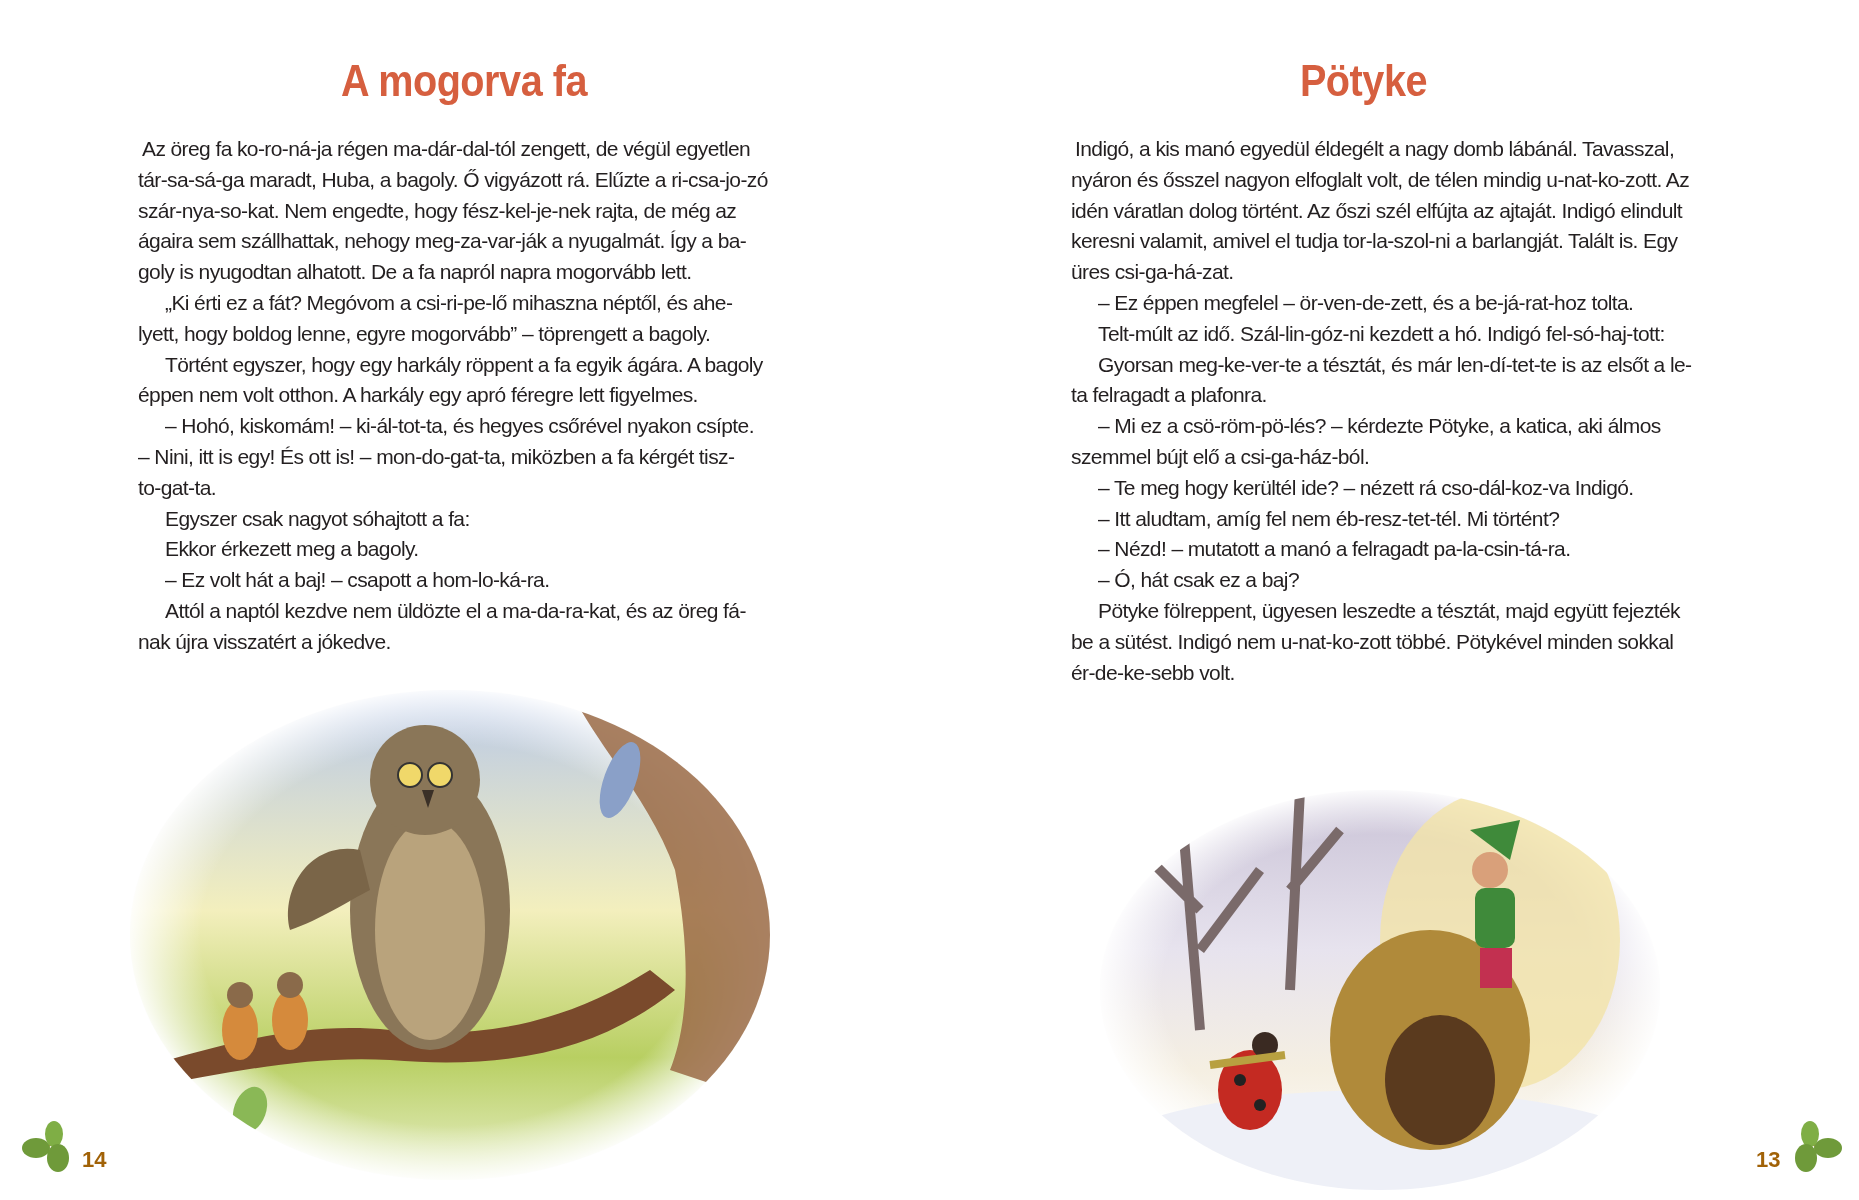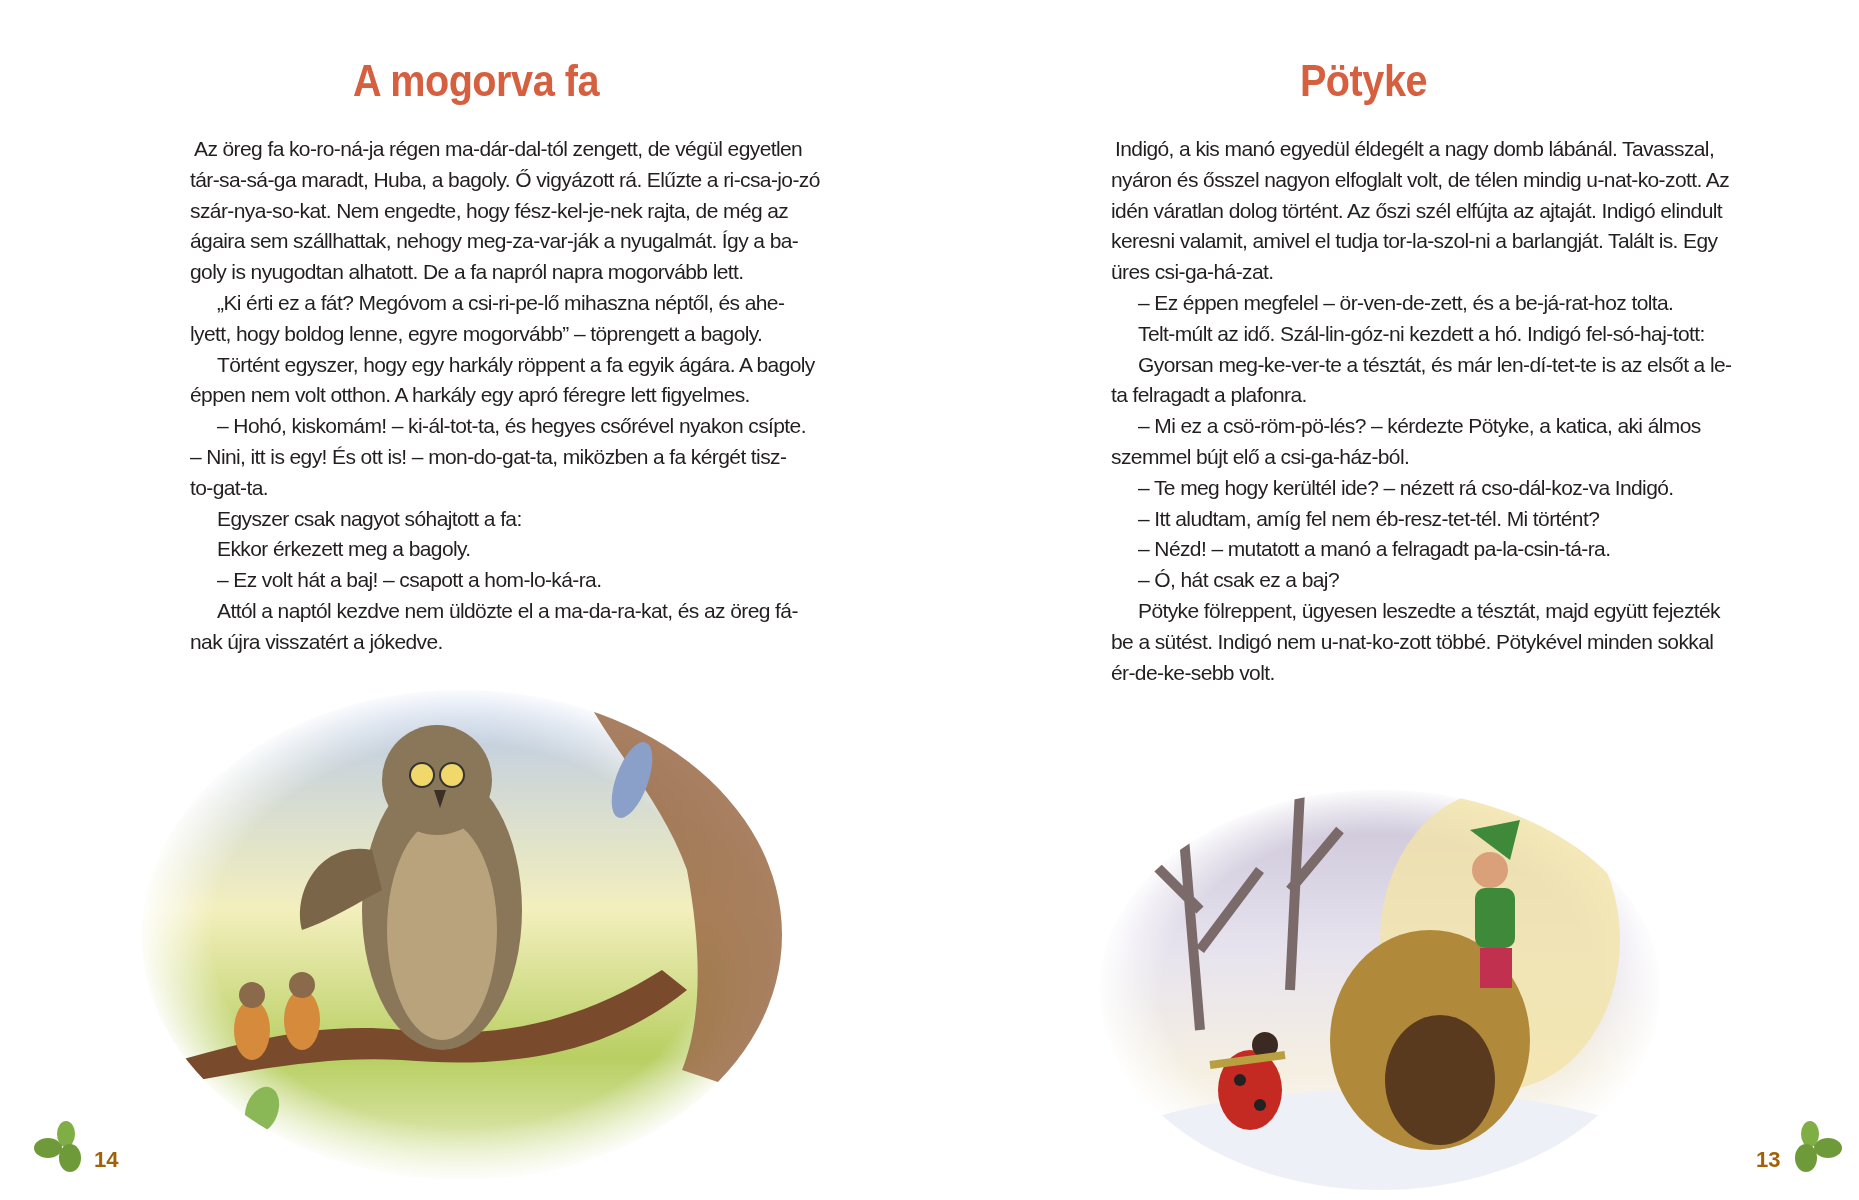--- a/index.html
+++ b/index.html
@@ -3,40 +3,40 @@
   <meta charset="utf-8">
   <style>
     html, body { margin: 0; padding: 0; }
     body {
       width: 1859px; height: 1200px; background: #ffffff;
       position: relative; overflow: hidden;
       font-family: "Liberation Sans Narrow", "Liberation Sans", sans-serif;
       color: #231f20;
     }
     .page { position: absolute; top: 0; height: 1200px; width: 929px; }
-    .page.left { left: 12px; }
+    .page.left { left: 0; }
     .page.right { left: 930px; }
     .title {
       position: absolute; top: 56px; left: 0; width: 100%;
       text-align: center; font-size: 44px; font-weight: bold;
       color: #d65f3f; letter-spacing: -0.5px;
       font-family: "Liberation Sans", sans-serif;
       transform: scaleX(0.9);
     }
     .page.left .title { left: -1px; width: 930px; }
     .page.right .title { left: -31px; width: 929px; }
     .text {
       position: absolute; top: 134px;
       font-size: 21px; line-height: 30.8px;
       text-align: justify;
       transform-origin: left top;
     }
     .page.left .text { left: 138px; width: 655px; }
     .page.right .text { left: 141px; width: 687px; }
-    .line { white-space: nowrap; display: block; height: 30.8px; letter-spacing: -0.6px; margin-left: 40px; }
+    .line { white-space: nowrap; display: block; height: 30.8px; letter-spacing: -0.6px; }
     .line.indent { padding-left: 27px; }
     .line.first { padding-left: 4px; }
     .illus { position: absolute; border-radius: 50%; overflow: hidden; }
     .owl-scene {
       left: 130px; top: 690px; width: 640px; height: 490px;
       background:
         radial-gradient(ellipse at 50% 50%, rgba(255,255,255,0) 55%, #fff 72%),
         linear-gradient(180deg, #b8c8e8 0%, #f3efbd 45%, #b8cf62 75%, #e8efc8 100%);
     }
     .snail-scene {

